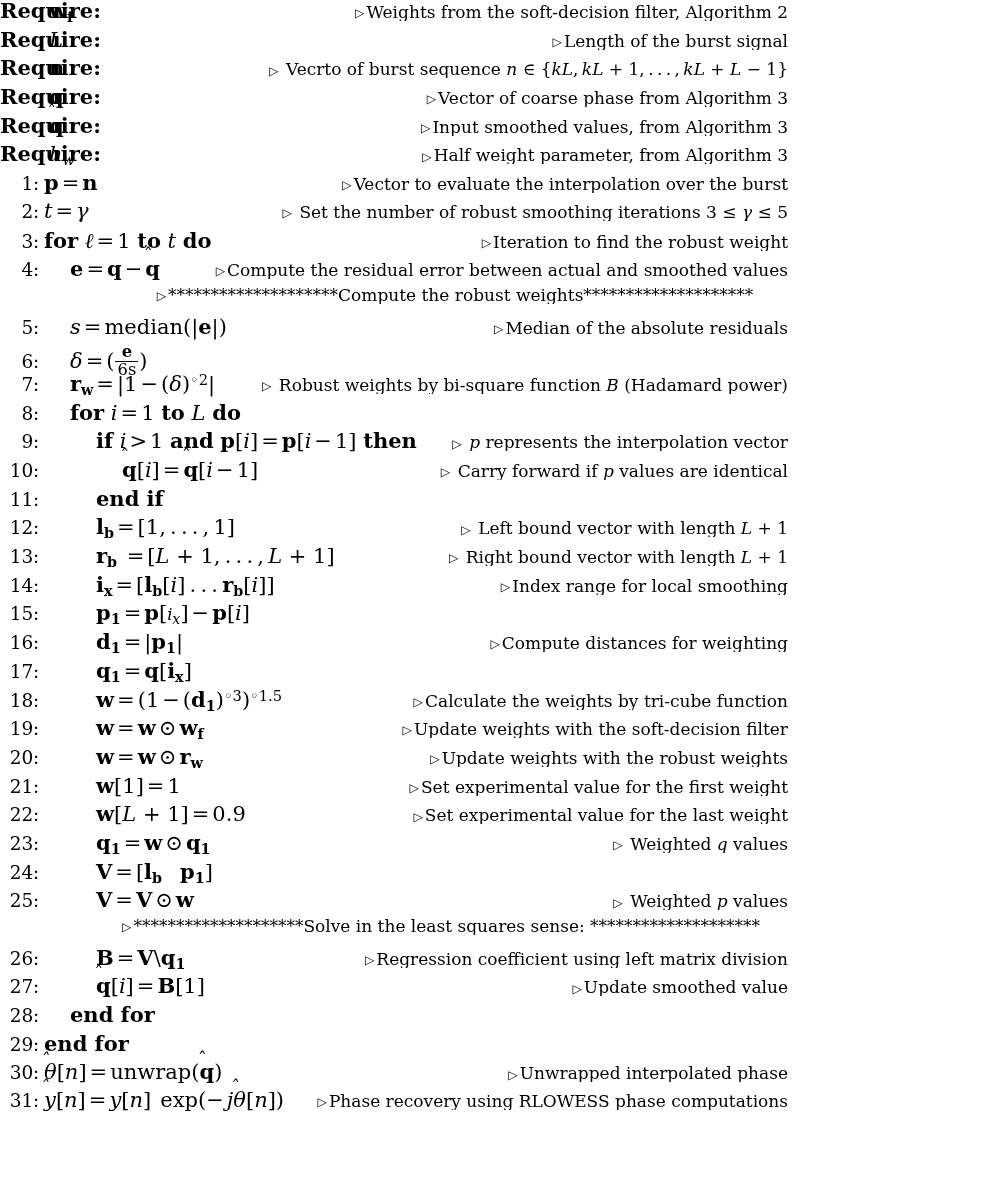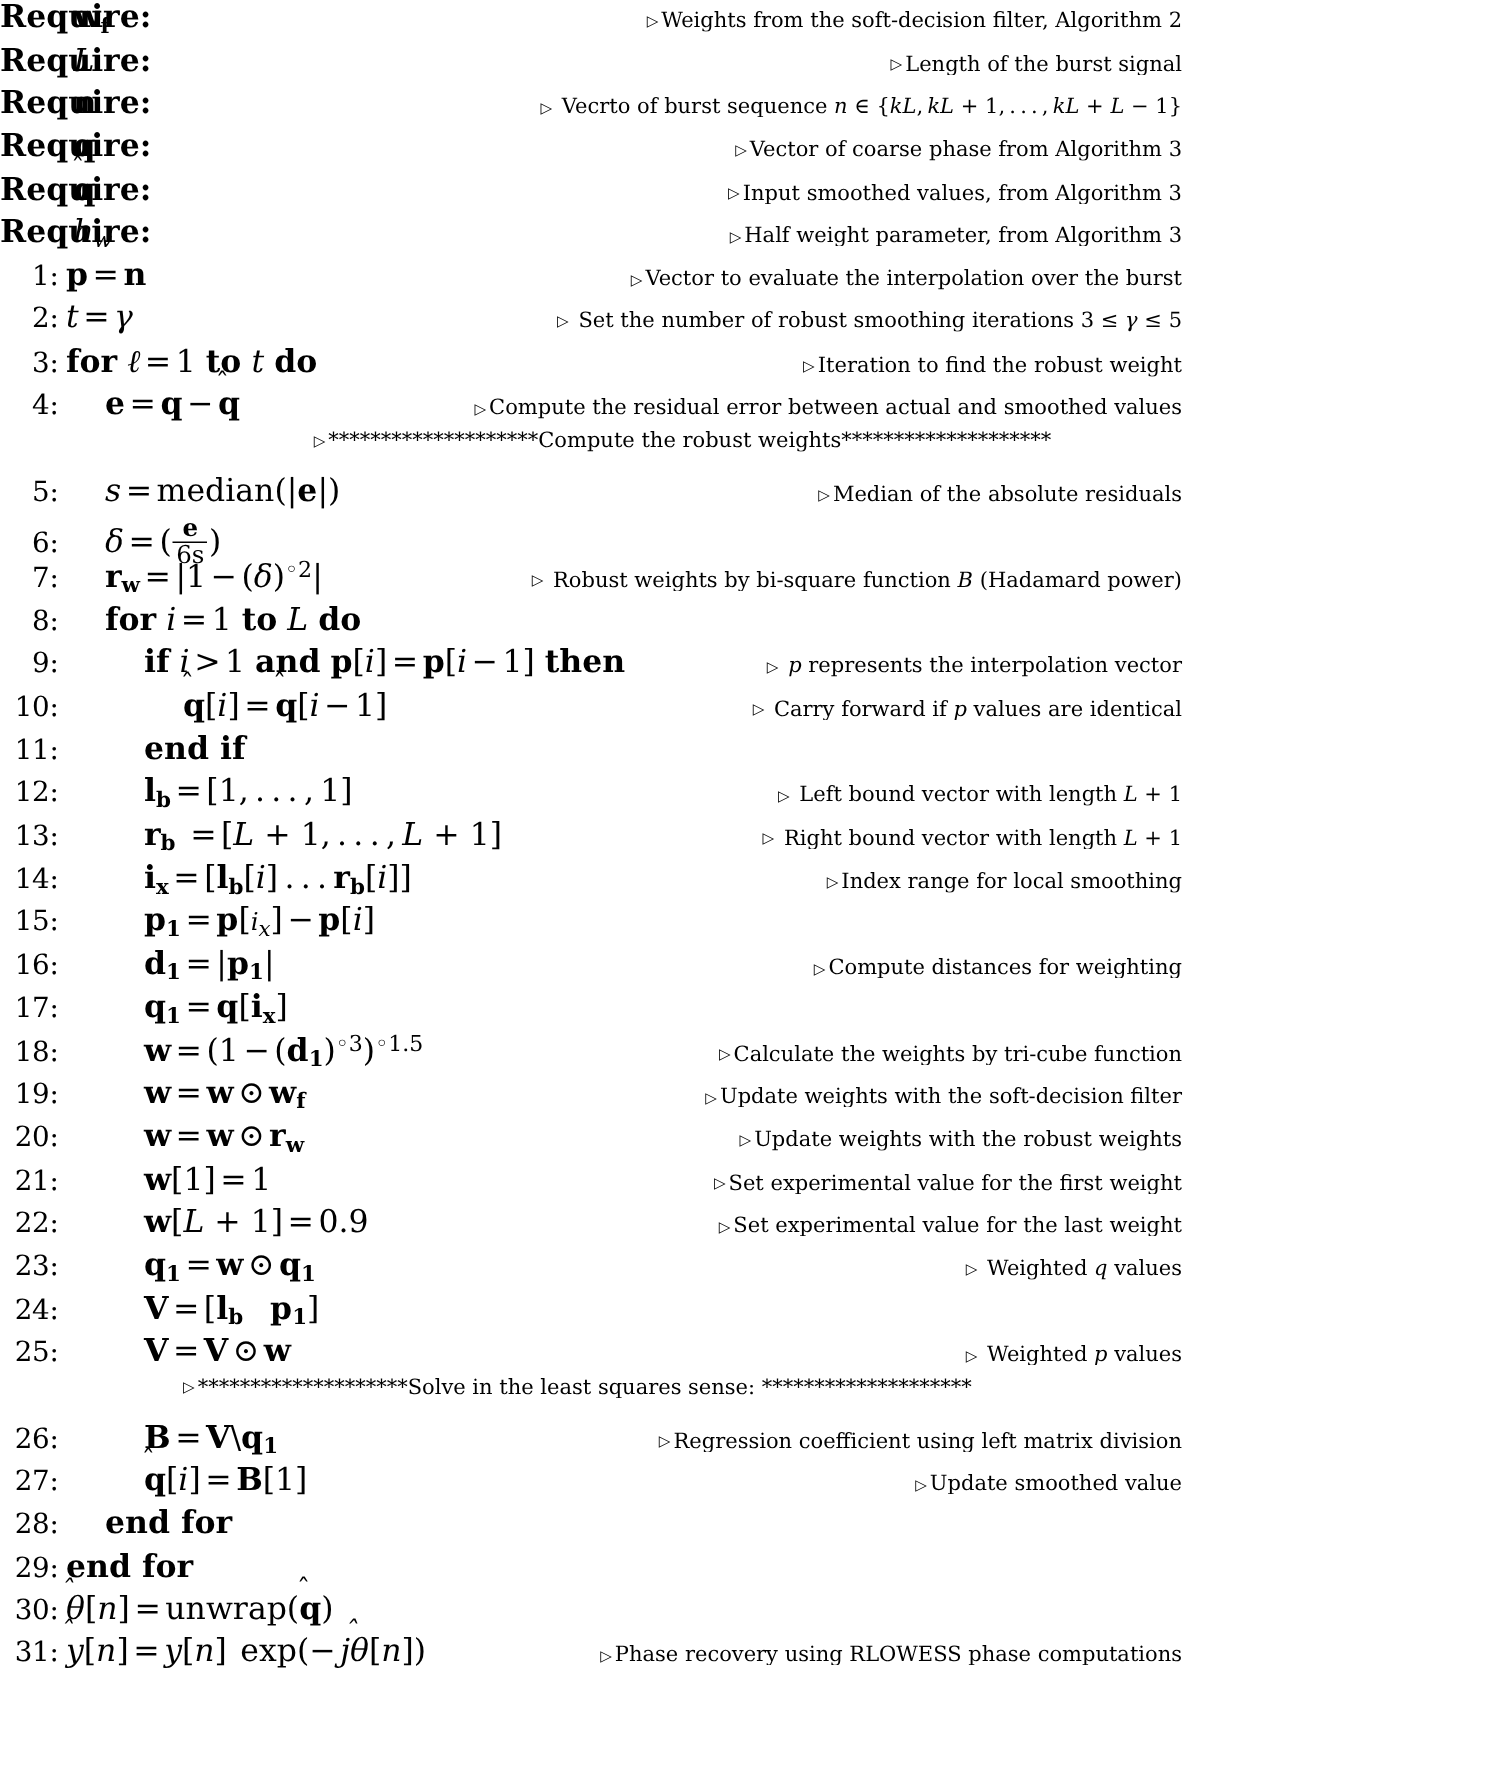--- a/index.html
+++ b/index.html
@@ -45,21 +45,21 @@
     text-align: left;
     padding-right: 0;
     box-sizing: border-box;
   }
   .code {
     font-size: 21px;
     flex: 0 0 auto;
     line-height: 1;
   }
   .comment {
-    font-size: 14px;
+    font-size: 17px;
     flex: 1 1 auto;
     text-align: right;
     line-height: 1;
     padding-right: 2px;
     overflow: hidden;
   }
   
   .i0 { padding-left: 0px; }
   .i1 { padding-left: 26px; }
   .i2 { padding-left: 52px; }
@@ -354,20 +354,21 @@
 
   <div class="row">
     <span class="num">29:</span>
     <span class="code i0"><span class="kw">end for</span></span>
     <span class="comment"></span>
   </div>
 
   <div class="row">
     <span class="num">30:</span>
     <span class="code i0"><span class="hat-wrap it"><span class="hat">̂</span>θ</span>[<span class="it">n</span>]<span class="op">=</span><span class="rm">unwrap</span>(<span class="hat-wrap bf"><span class="hat">̂</span>q</span>)</span>
+    <span class="comment"><span class="tri">▷</span><span>Unwrapped interpolated phase</span></span>
   </div>
 
   <div class="row">
     <span class="num">31:</span>
     <span class="code i0"><span class="hat-wrap it"><span class="hat">̂</span>y</span>[<span class="it">n</span>]<span class="op">=</span><span class="it">y</span>[<span class="it">n</span>]<span class="sp"></span><span class="rm">exp</span>(<span class="op" style="padding-left:0">−</span><span class="it">j</span><span class="hat-wrap it"><span class="hat">̂</span>θ</span>[<span class="it">n</span>])</span>
     <span class="comment"><span class="tri">▷</span><span>Phase recovery using RLOWESS phase computations</span></span>
   </div>
 
 </div>
 

